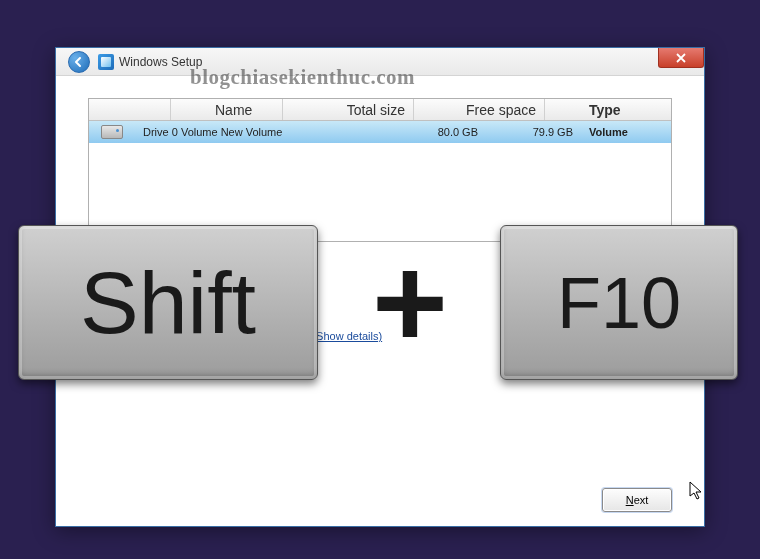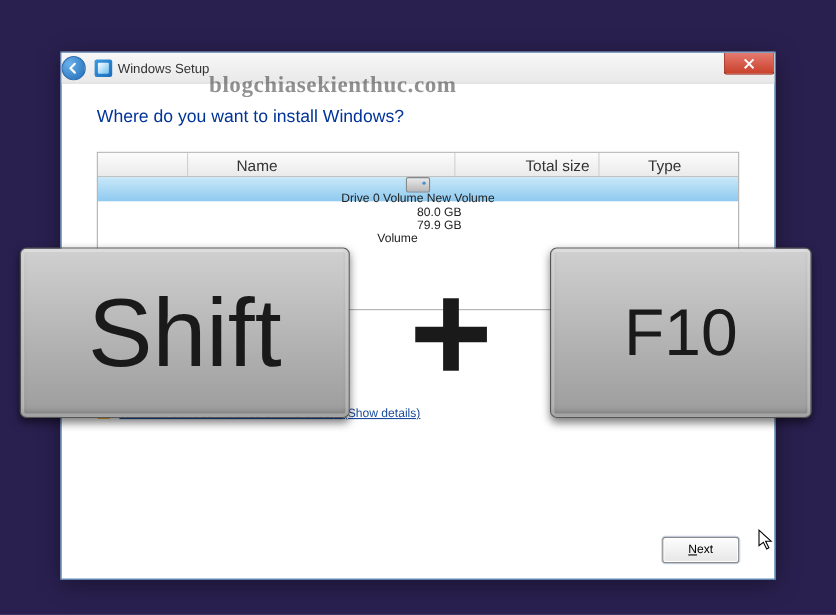--- a/index.html
+++ b/index.html
@@ -25,21 +25,21 @@
       background: #fff;
       border: 1px solid #3a6ea5;
       box-shadow: 0 4px 20px rgba(0,0,0,0.4);
     }
     .titlebar {
       height: 28px;
       background: linear-gradient(to bottom, #f7f7f7, #e9e9e9);
       border-bottom: 1px solid #d4d4d4;
       display: flex;
       align-items: center;
-      padding: 0 0;
+      padding: 0 12px;
       position: relative;
     }
     .back-btn {
       width: 22px;
       height: 22px;
       border-radius: 50%;
       background: radial-gradient(circle at 30% 30%, #6ab0ea, #1e6cb8);
       display: flex;
       align-items: center;
       justify-content: center;
@@ -113,33 +113,32 @@
       border-right: 1px solid #d0d0d0;
       display: flex;
       align-items: center;
       margin-left: 36px;
     }
     .th:last-child { border-right: none; }
     .col-icon { width: 46px; }
     .col-name { flex: 1; }
     .col-total { width: 95px; justify-content: flex-end; }
     .col-free { width: 95px; justify-content: flex-end; }
-    .col-type { width: 90px; }
+    .col-type { width: 90px; font-weight: bold; }
     .tbody {
       height: 120px;
       overflow-y: auto;
     }
     .row {
       display: flex;
       height: 22px;
       align-items: center;
     }
     .row.selected {
       background: linear-gradient(to bottom, #c8e8f8, #8fcaf0);
-      flex-direction: column;
     }
     .td {
       font-size: 11px;
       color: #222;
       padding: 0 8px;
       display: flex;
       align-items: center;
     }
     .td.col-icon { justify-content: center; }
     .drive-icon {
@@ -245,21 +244,21 @@
       left: 18px;
       width: 300px;
       height: 155px;
       font-size: 88px;
     }
     .key-f10 {
       top: 225px;
       left: 500px;
       width: 238px;
       height: 155px;
-      font-size: 60px;
+      font-size: 72px;
     }
     .plus-sign {
       position: absolute;
       top: 232px;
       left: 350px;
       width: 120px;
       height: 140px;
       display: flex;
       align-items: center;
       justify-content: center;
@@ -289,27 +288,27 @@
     <div class="title-icon"></div>
     <div class="title-text">Windows Setup</div>
     <div class="close-btn">
       <svg width="10" height="10" viewBox="0 0 10 10">
         <path d="M1 1 L9 9 M9 1 L1 9" stroke="#fff" stroke-width="1.8"></path>
       </svg>
     </div>
   </div>
 
   <div class="content">
-    <div class="heading">Where do you want to install Windows?</div>
 
     <div class="table">
       <div class="thead">
         <div class="th col-icon"></div>
         <div class="th col-name">Name</div>
         <div class="th col-total">Total size</div>
+        <div class="th col-free">Free space</div>
         <div class="th col-type">Type</div>
       </div>
       <div class="tbody">
         <div class="row selected">
           <div class="td col-icon">
             <div class="drive-icon"></div>
           </div>
           <div class="td col-name">Drive 0 Volume  New Volume</div>
           <div class="td col-total">80.0 GB</div>
           <div class="td col-free">79.9 GB</div>

